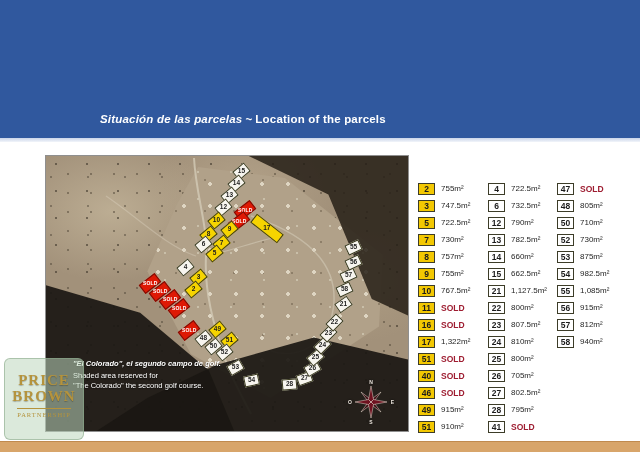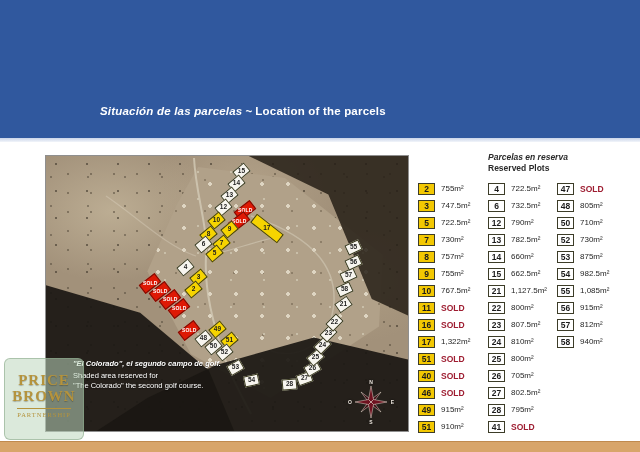--- a/index.html
+++ b/index.html
@@ -1,20 +1,20 @@
 <!DOCTYPE html>
 <html><head>
 <meta charset="utf-8">
 <style>
   html,body{margin:0;padding:0;background:#e8e8e8;font-family:"Liberation Sans",sans-serif;}
   #screen{position:relative;width:640px;height:452px;overflow:hidden;background:#ffffff;}
 
   
   .header{position:absolute;left:0;top:0;width:640px;height:138px;background:#30589e;}
-  .header-title{position:absolute;left:100px;bottom:21px;color:#ffffff;font-size:11.5px;font-weight:bold;letter-spacing:.2px;}
+  .header-title{position:absolute;left:100px;bottom:13px;color:#ffffff;font-size:11.5px;font-weight:bold;letter-spacing:.2px;}
   .header-title .es{font-style:italic;}
   .header-sep{padding:0 3px;font-weight:bold;}
   .header-strip{position:absolute;left:0;top:138px;width:640px;height:4px;background:linear-gradient(#c9d4e8,#f2f5fa);}
 
   
   .bottombar{position:absolute;left:0;top:441px;width:640px;height:11px;background:#d8a56a;border-top:1px solid #c08a4e;}
 
   
   .map{position:absolute;left:45px;top:155px;width:362px;height:275px;border:1px solid #8f8f8f;background:#a2917a;overflow:hidden;}
   .layer{position:absolute;inset:0;}
@@ -325,24 +325,20 @@
       <div class="lrow">
         <span class="pbox sale">49</span>
         <span class="pval">915m²</span>
       </div>
       <div class="lrow">
         <span class="pbox sale">51</span>
         <span class="pval">910m²</span>
       </div>
     </div>
 
-  <div class="legend-head" id="res-head">
-    <span class="es">Parcelas en reserva</span>
-    <span>Reserved Plots</span>
-  </div>
   <div class="lcol" id="res-col-a">
       <div class="lrow">
         <span class="pbox res">4</span>
         <span class="pval">722.5m²</span>
       </div>
       <div class="lrow">
         <span class="pbox res">6</span>
         <span class="pval">732.5m²</span>
       </div>
       <div class="lrow">

